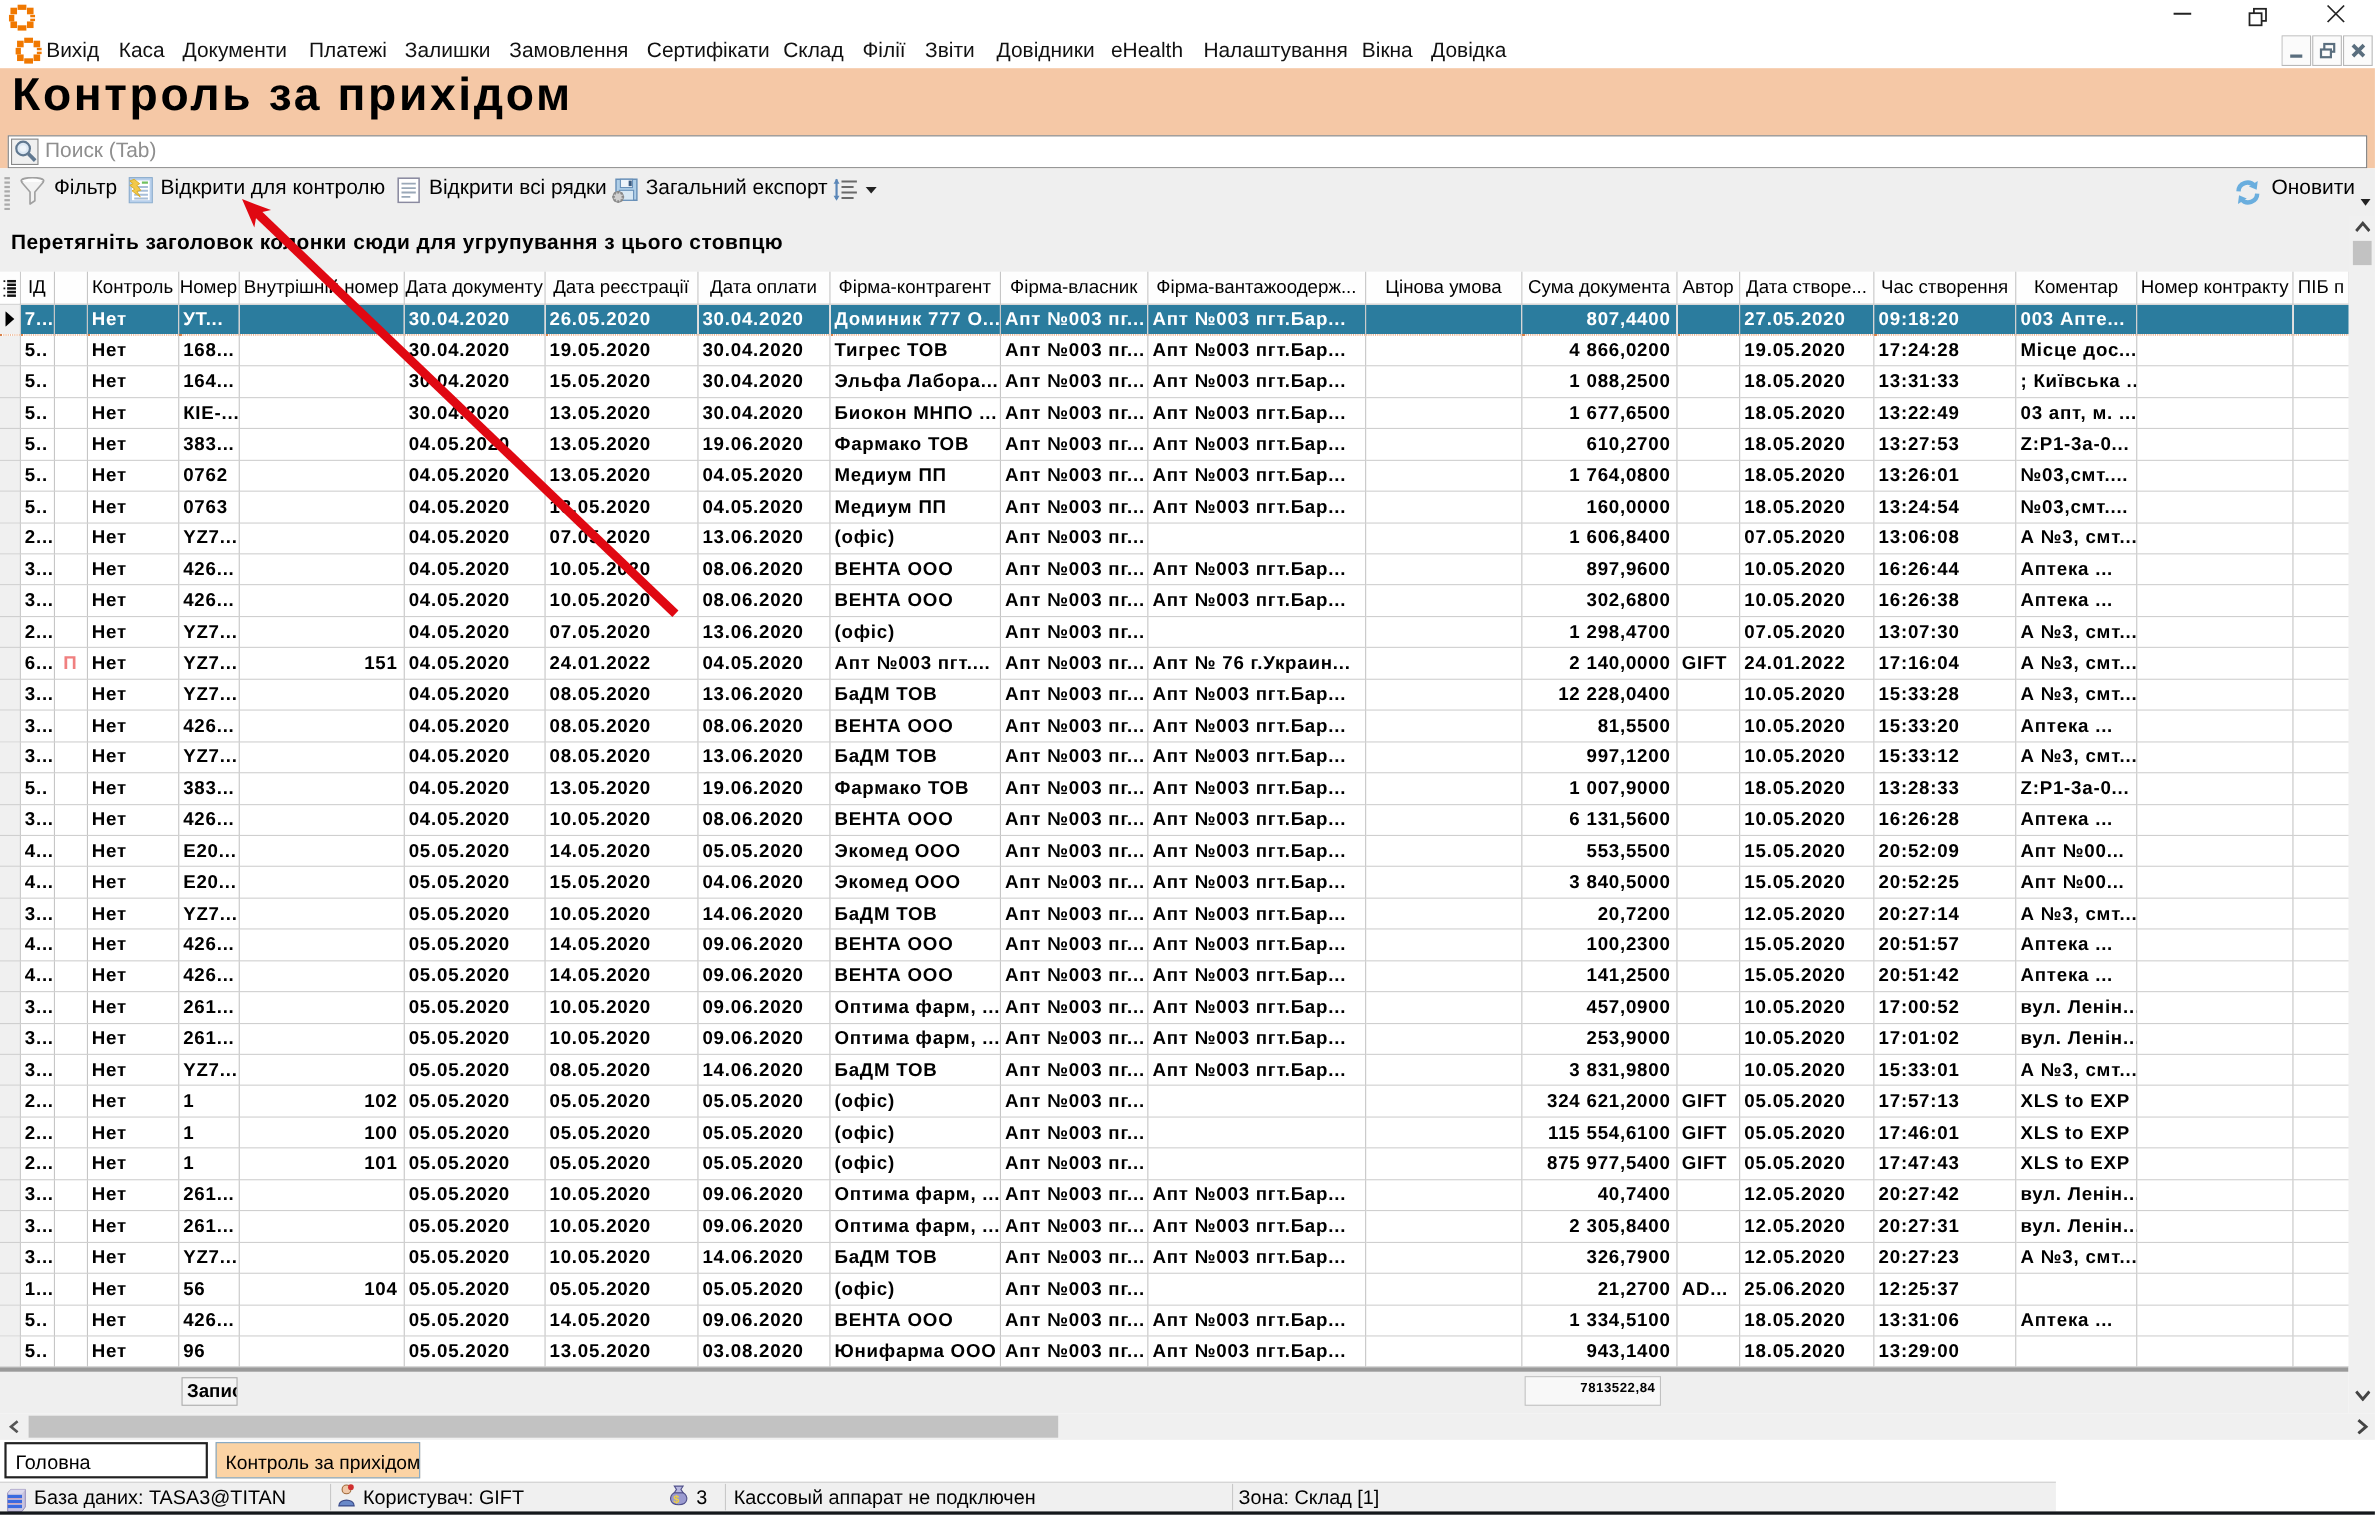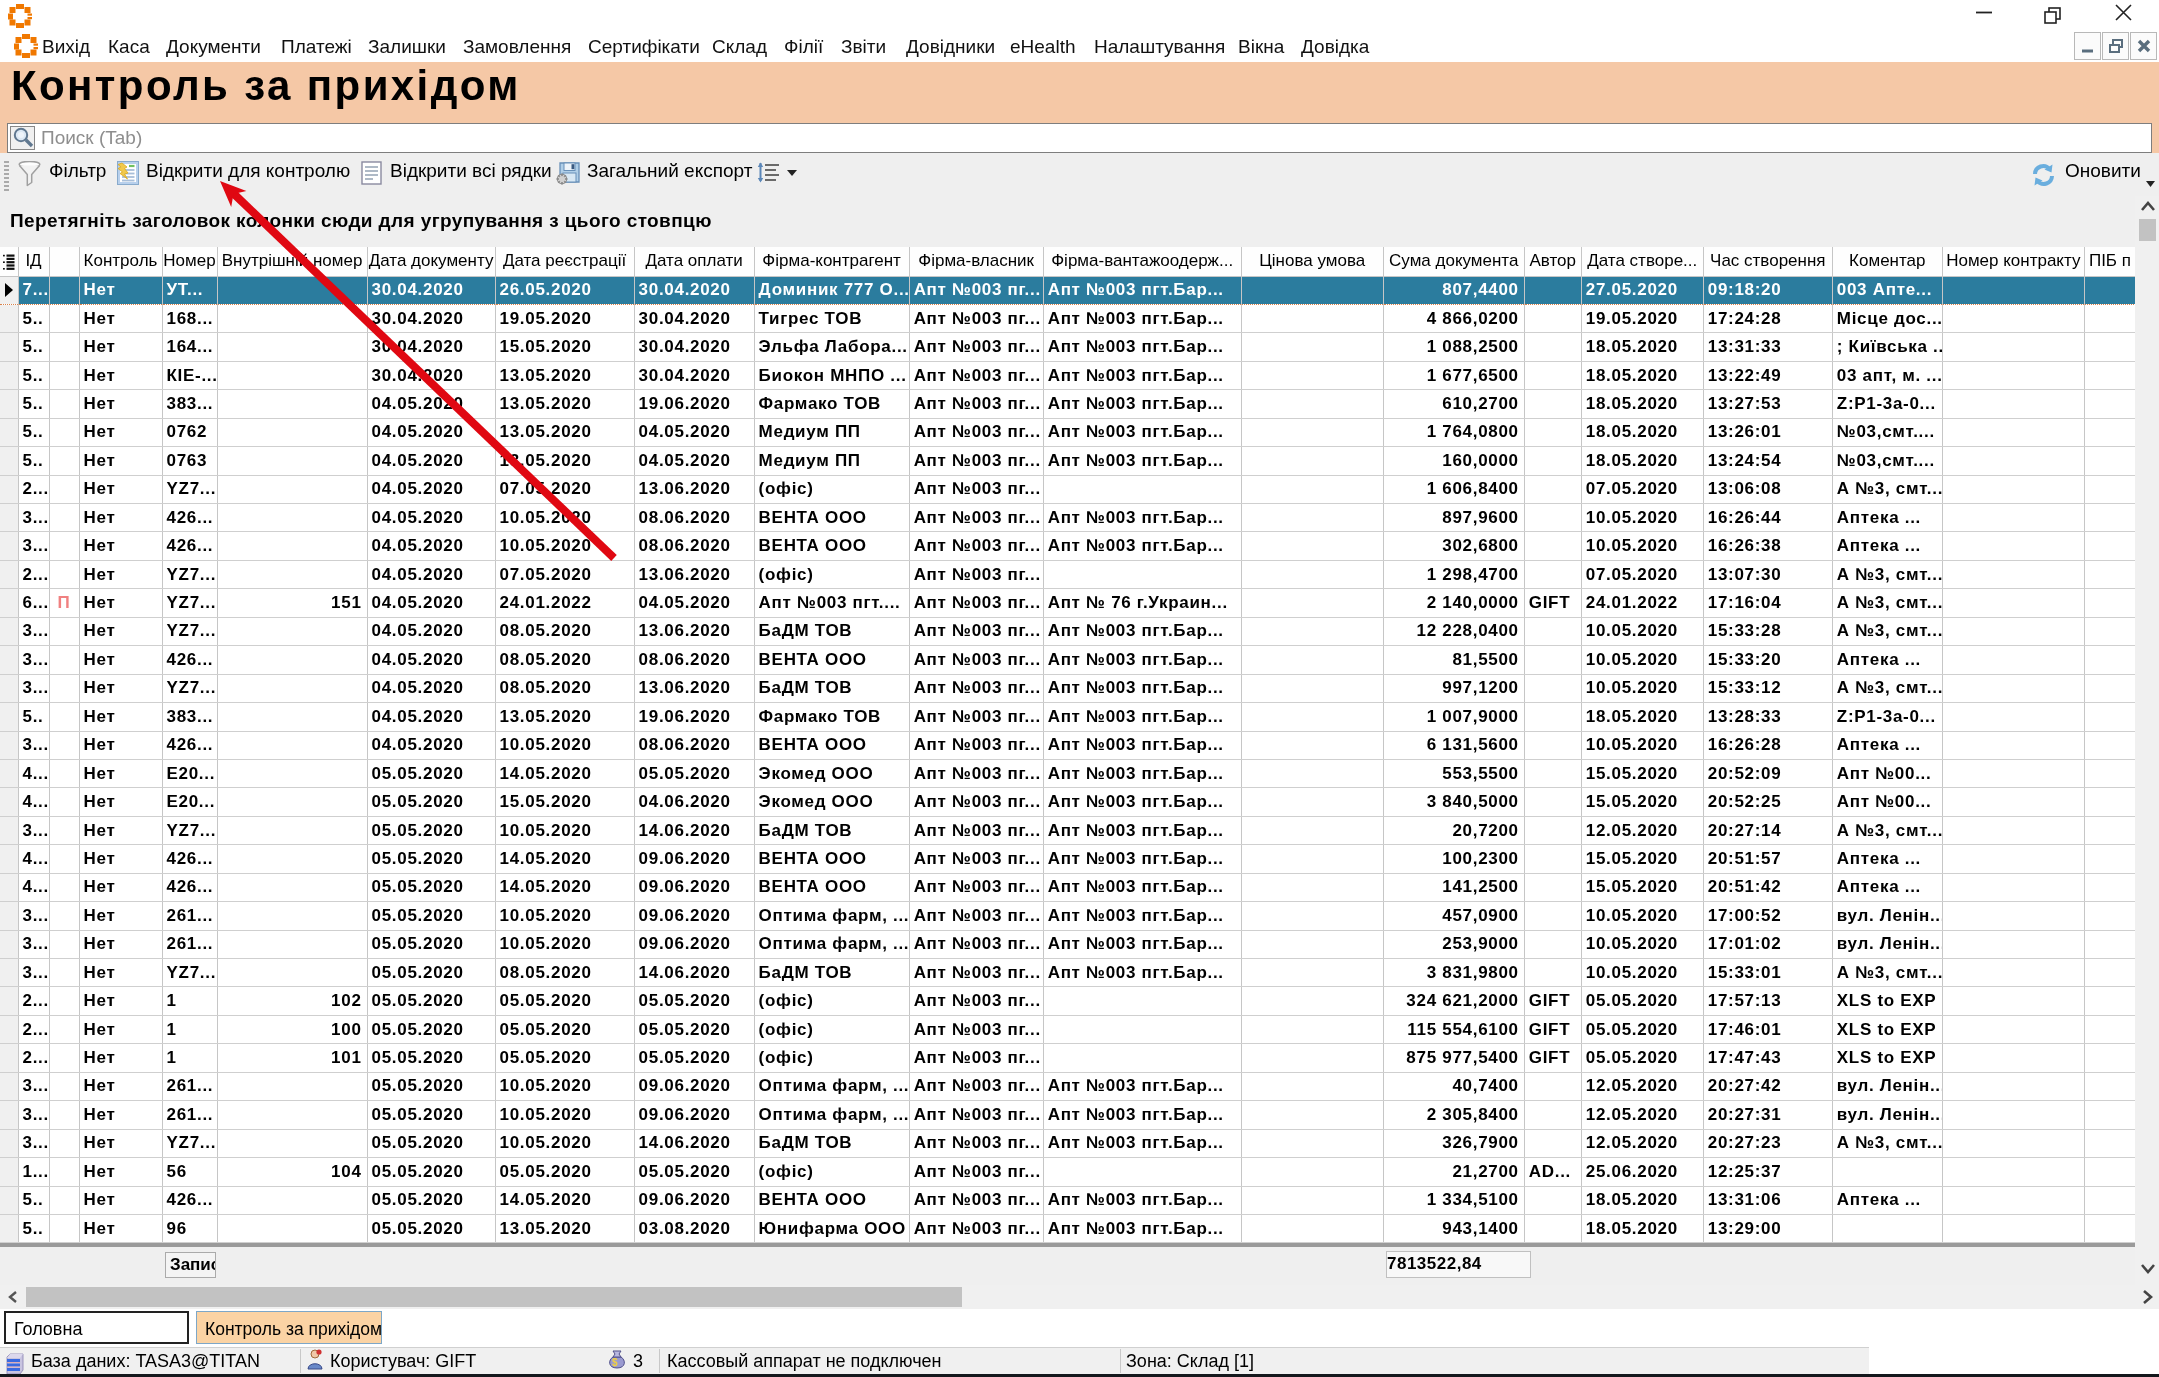--- a/index.html
+++ b/index.html
@@ -26,21 +26,21 @@
 #grid th{font-size:17px;font-weight:normal;text-align:center;background:#fefefe;height:29px;padding:0;border-bottom:1px solid #c6c6c6;}
 #grid td{font-size:17px;font-weight:bold;letter-spacing:0.7px;color:#000;background:#fff;text-align:left;}
 #grid td.mk{background:#f0f0f0;padding:0;}
 #grid td.r{text-align:right;padding:0 5px 0 0;}
 #grid td.p{color:#f08080;text-align:center;padding:0;font-weight:bold;}
 #grid tr.sel td{background:#2b7c9e;color:#fff;border-bottom:1px dotted #d9824a;border-top:1px dotted #d9824a;}
 #grid tr.sel td.mk{background:#f0f0f0;color:#000;}
 
 #footband{position:absolute;left:0;top:1243px;width:2135px;height:42px;background:#efefef;border-top:4px solid #9a9a9a;}
 #zapy{position:absolute;left:165px;top:5px;width:51px;height:26px;background:#f4f4f4;border:1px solid #aaa;font-size:17px;font-weight:bold;padding:2px 0 0 4px;overflow:hidden;}
-#total{position:absolute;left:1386px;top:4px;width:145px;height:27px;background:#f8f8f8;border:1px solid #c0c0c0;font-size:17px;font-weight:bold;padding:2px 4px 0 0;letter-spacing:0.5px;}
+#total{position:absolute;left:1386px;top:4px;width:124px;height:27px;background:#f8f8f8;border:1px solid #c0c0c0;font-size:12px;font-weight:bold;text-align:right;padding:2px 4px 0 0;letter-spacing:0.5px;}
 
 #hscroll{position:absolute;left:0;top:1285px;width:2159px;height:24px;background:#f0f0f0;}
 #hthumb{position:absolute;left:26px;top:2px;width:936px;height:20px;background:#c2c2c2;}
 
 #tabs{position:absolute;left:0;top:1309px;width:2159px;height:37px;background:#fff;}
 #tab1{position:absolute;left:4px;top:2px;width:185px;height:33px;background:#fff;border:2px solid #222;font-size:18px;padding:6px 16px 0 8px;}
 #tab2{position:absolute;left:196px;top:2px;width:186px;height:33px;background:#fbd3a4;border:1px solid #7da7c8;font-size:17.5px;padding:7px 0 0 8px;white-space:nowrap;}
 
 #status{position:absolute;left:0;top:1347px;width:1869px;height:27px;background:#f0f0f0;border-top:1px solid #d0d0d0;font-size:18px;color:#000;}
 .st{position:absolute;top:3px;white-space:nowrap;}

